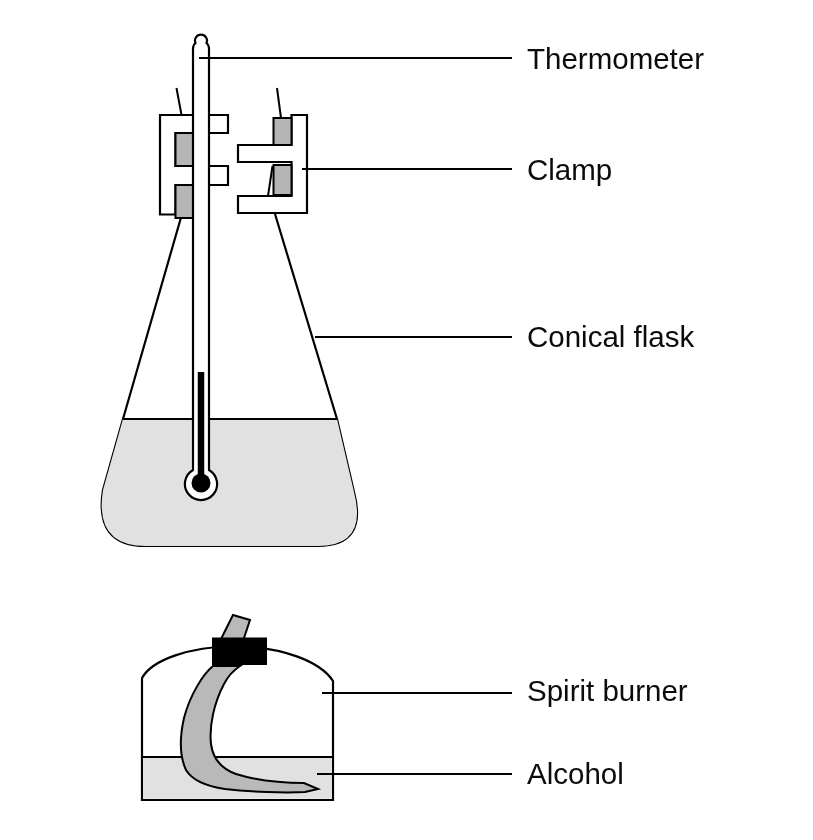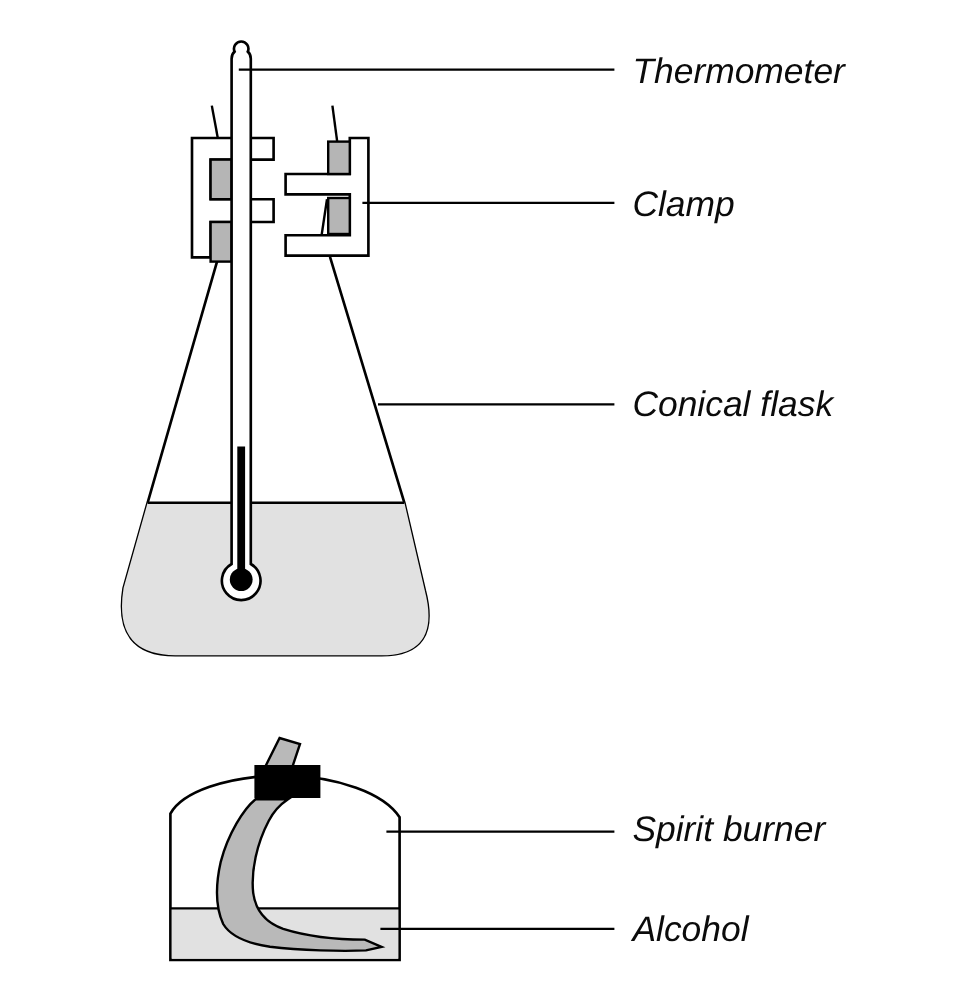--- a/index.html
+++ b/index.html
@@ -7,21 +7,20 @@
     padding: 0;
     background: #ffffff;
     font-family: "Liberation Sans", sans-serif;
   }
   .canvas {
     position: relative;
     width: 813px;
     height: 840px;
     background: var(--background, #ffffff);
     overflow: hidden;
-    font-style: italic;
   }
   svg { display: block; }
   .outline {
     fill: var(--background, #ffffff);
     stroke: var(--line, #000000);
     stroke-width: 2.2;
     stroke-linejoin: miter;
   }
   .liquid-fill {
     fill: var(--liquid, #e1e1e1);

